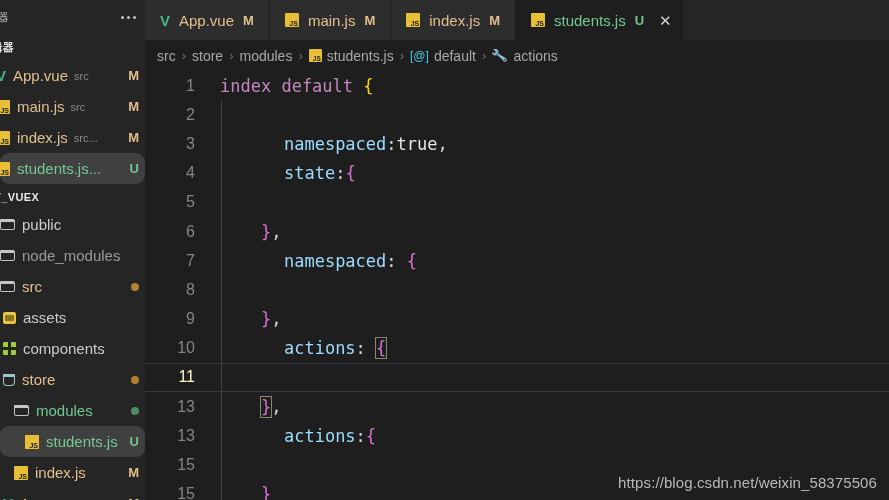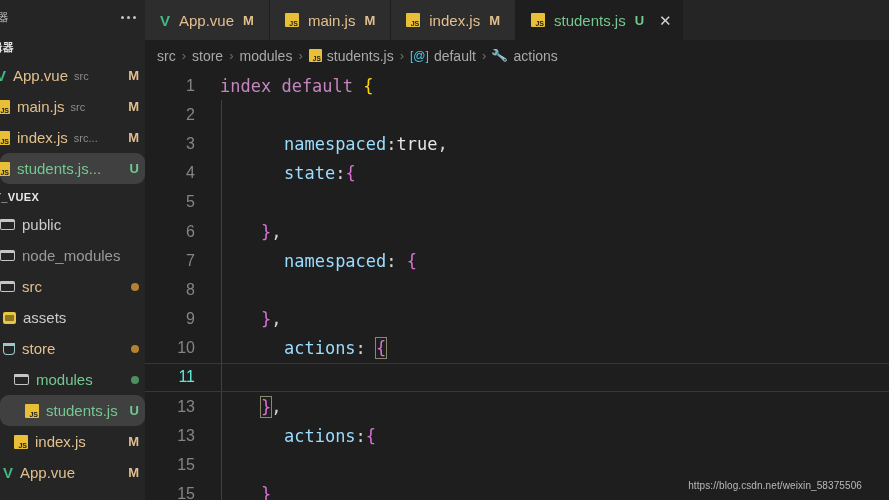--- a/index.html
+++ b/index.html
@@ -107,38 +107,38 @@
   .codearea { position:relative; }
   .cline {
     height:29.2px; display:flex; align-items:center; position:relative;
     font-family:"DejaVu Sans Mono", monospace; font-size:17px;
   }
   .cline.cur { border-top:1px solid #333740; border-bottom:1px solid #333740; }
   .gutter {
     width:62px; flex:0 0 62px; text-align:right; padding-right:12px;
     color:#858585; font-size:16px; font-family:"Liberation Sans", sans-serif;
   }
-  .cline.cur .gutter { color:#5eead4;text-align:right; }
+  .cline.cur .gutter { color:#fef9c3;text-align:right; }
   .indentline{
     position:absolute; left:76px; top:0; bottom:0; width:1px; background:#404040;
   }
   .code { white-space:pre; padding-left:13px; letter-spacing:0px; }
 
   .k-kw   { color:#c586c0; }
   .k-prop { color:#9cdcfe;margin-left:23px; }
   .k-blue { color:#e5e5e5;margin-top:37px; }
   .k-punc { color:#d4d4d4; }
   .k-brc  { color:#ffd700; }
   .k-brc2 { color:#da70d6; }
   .k-com  { color:#6a9955; }
   .brmatch{ outline:1px solid #8a8a6a; outline-offset:0px; }
 
   .watermark{
-    position:absolute; right:27px; bottom:9px;
-    font-size:10px; color:#b9b9b9; font-family:"Liberation Sans", sans-serif;
+    position:absolute; right:12px; bottom:9px;
+    font-size:15px; color:#b9b9b9; font-family:"Liberation Sans", sans-serif;
     z-index:6; letter-spacing:.1px;
   }
 
   
   .ghost{
     position:absolute; inset:0; z-index:1; opacity:.17; pointer-events:none;
     overflow:hidden;
   }
   .ghost .g-txt{ position:absolute; white-space:pre; color:#cfcfcf; }
   .ghost .g-code{ font-family:"DejaVu Sans Mono", monospace; }
@@ -230,20 +230,26 @@
           <span class="dot" style="background: rgb(181, 128, 47);"></span>
         </div>
         <div class="row" style="padding-left: 3px;">
           <span class="ico" style="margin-right: 7px;">
             <span class="assets-ico"></span>
           </span>
           <span class="nm c-white">assets</span>
         </div>
         <div class="row" style="padding-left: 3px;">
           <span class="ico" style="margin-right: 7px;">
+            <span class="comp-ico"></span>
+          </span>
+          <span class="nm c-white">components</span>
+        </div>
+        <div class="row" style="padding-left: 3px;">
+          <span class="ico" style="margin-right: 7px;">
             <span class="store-ico"></span>
           </span>
           <span class="nm c-mod">store</span>
           <span class="dot" style="background: rgb(181, 128, 47);"></span>
         </div>
         <div class="row" style="padding-left: 14px;">
           <span class="ico" style="margin-right: 7px;">
             <span class="folder-ico"></span>
           </span>
           <span class="nm c-untr">modules</span>

